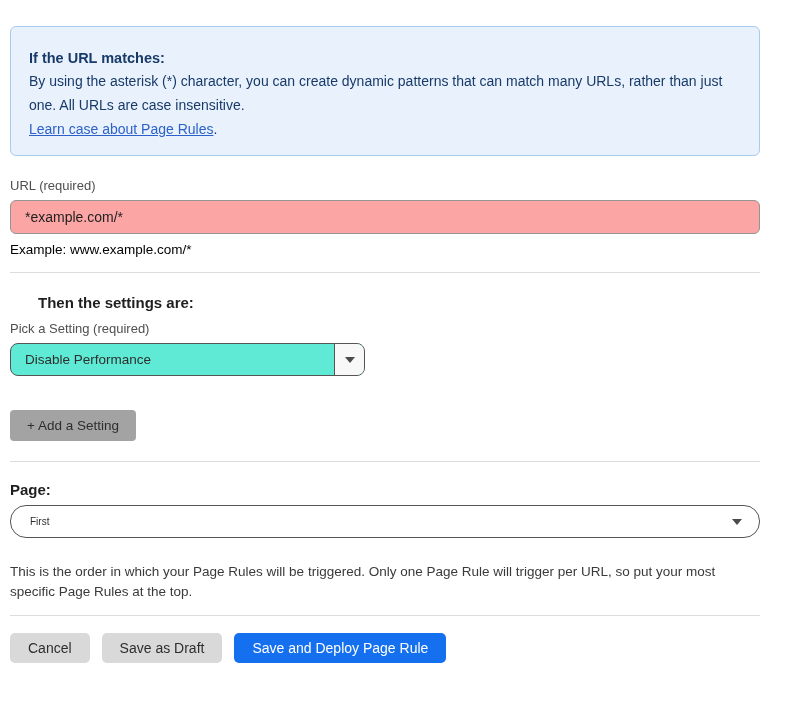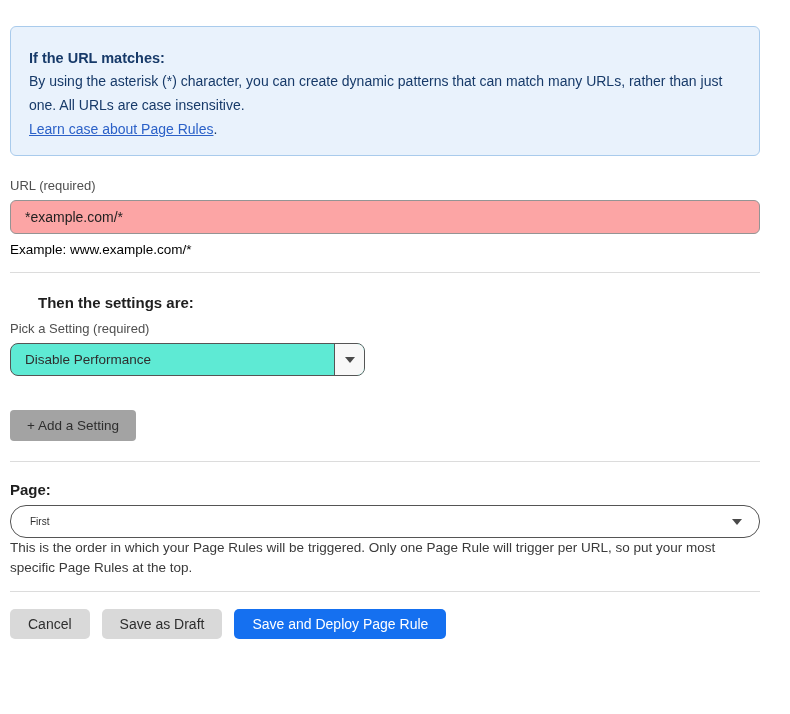--- a/index.html
+++ b/index.html
@@ -165,21 +165,21 @@
     display: flex;
     align-items: center;
     justify-content: space-between;
     padding: 0 17px 0 19px;
     font-size: 10px;
     color: #2e2e2e;
     cursor: pointer;
   }
 
   .help-text {
-    margin-top: 0;
+    margin-top: 24px;
     font-size: 13.5px;
     color: #3a3a3a;
     line-height: 20px;
     max-width: 745px;
   }
 
   .button-row {
     margin-top: 17px;
     display: flex;
     align-items: center;

